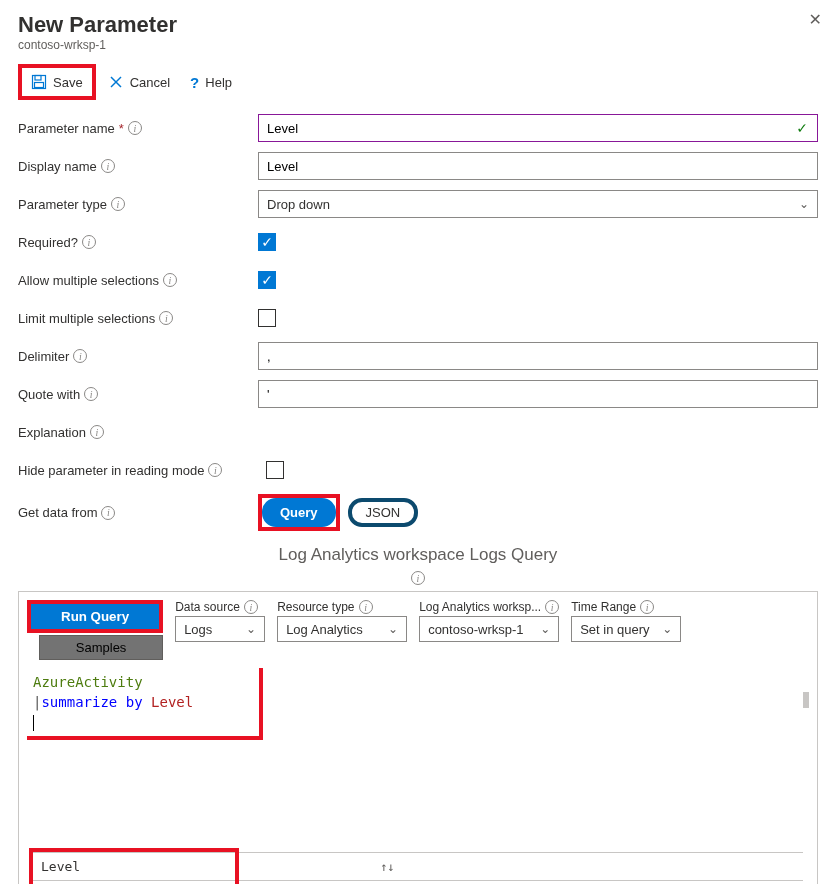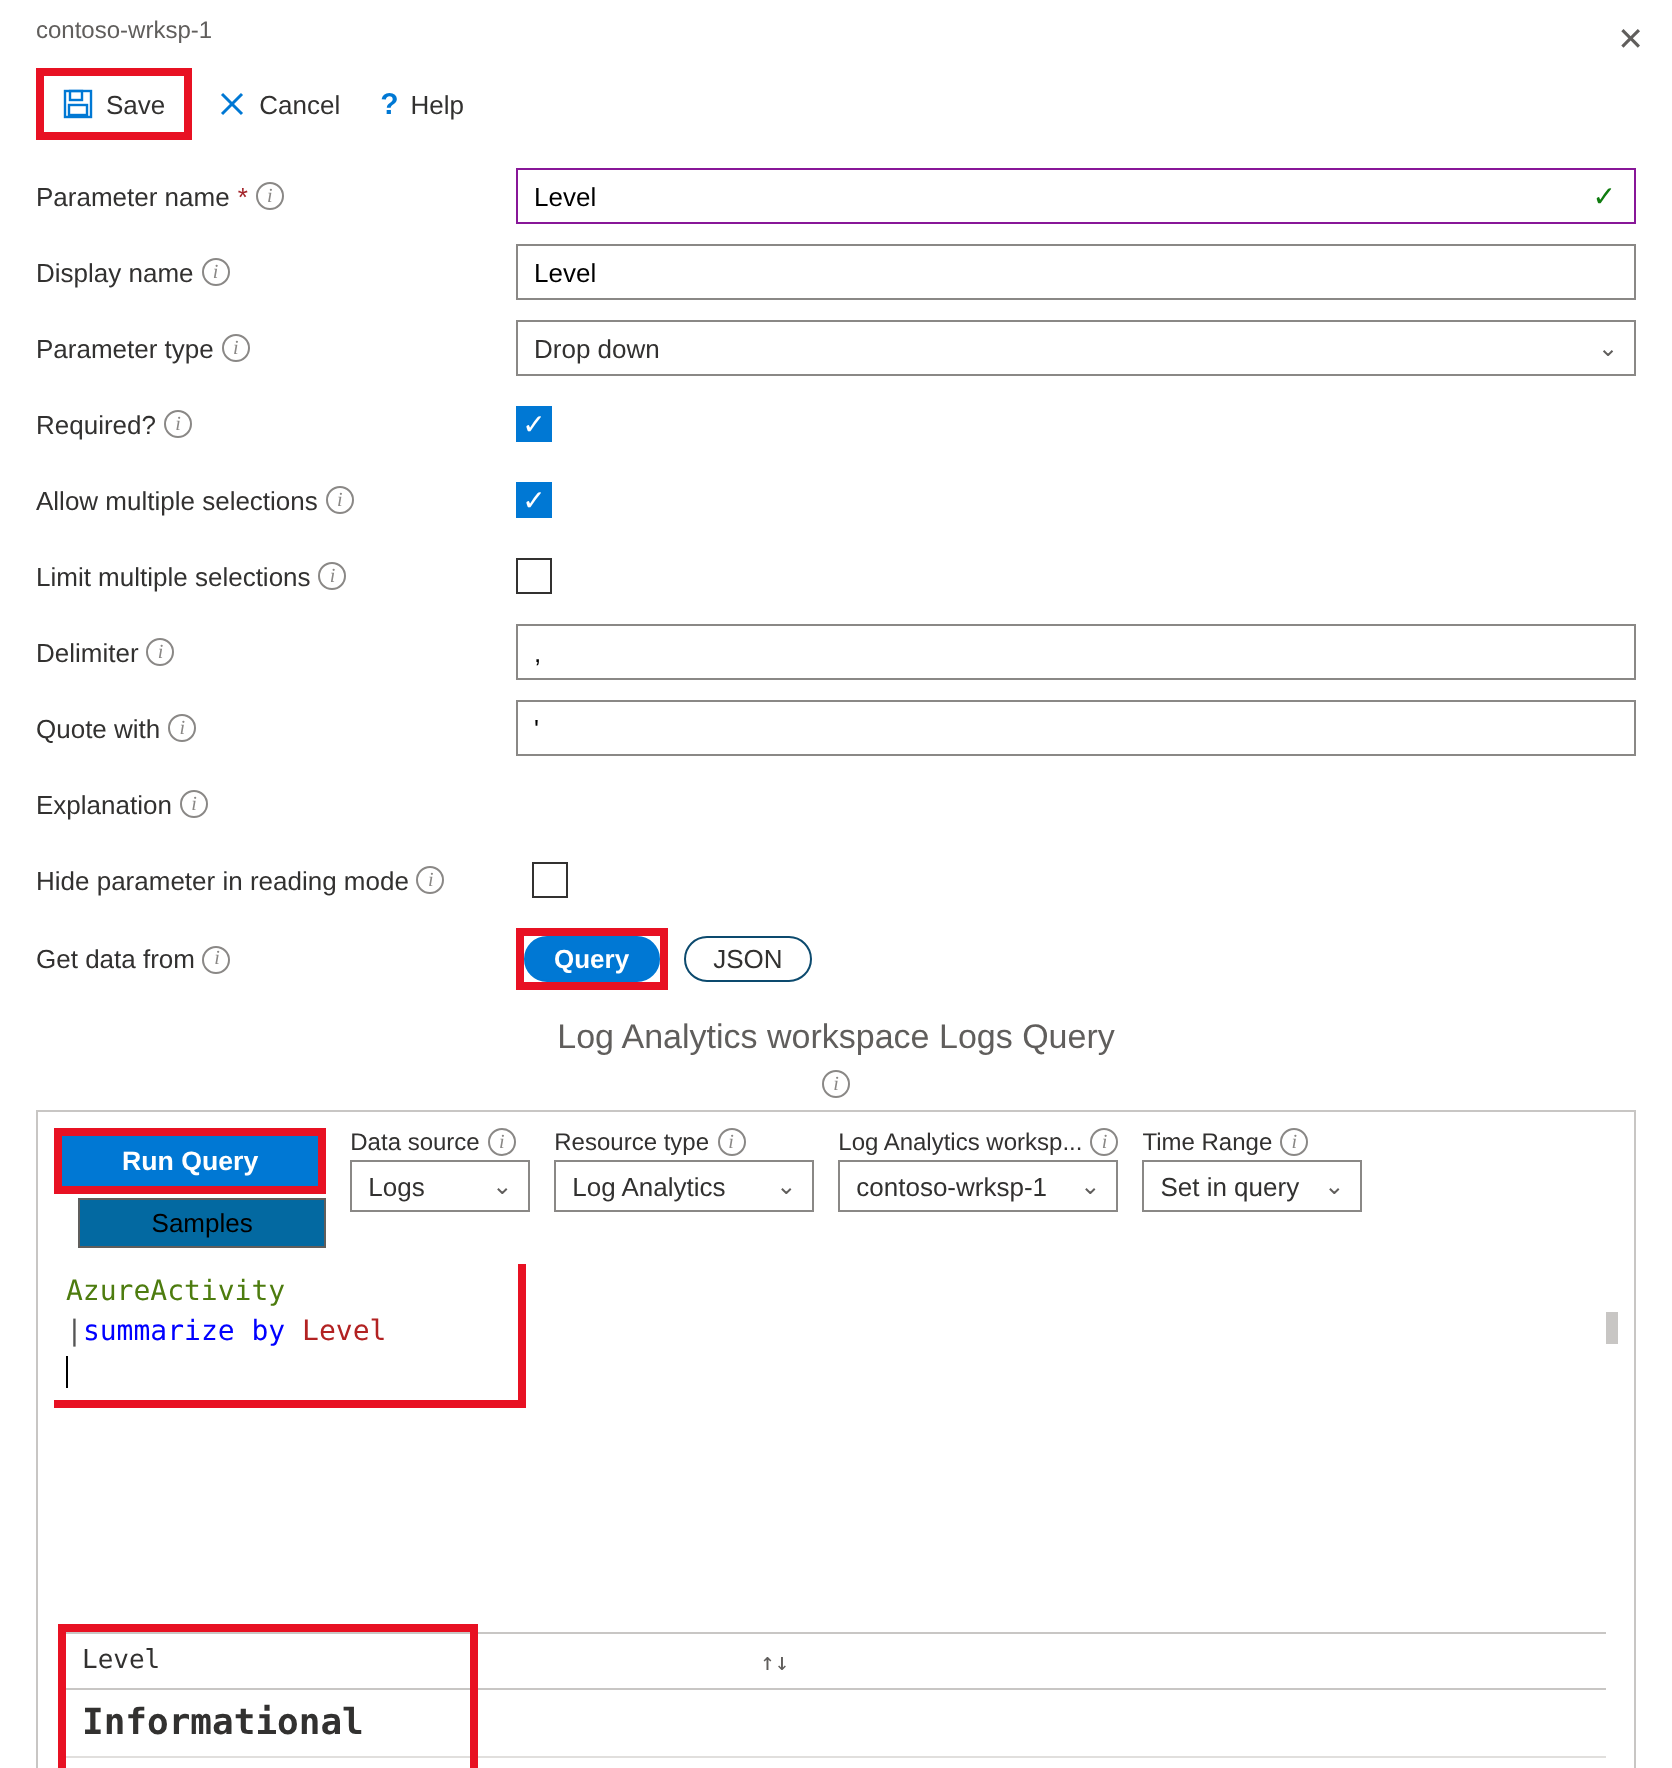--- a/index.html
+++ b/index.html
@@ -113,21 +113,21 @@
     align-items: center;
     justify-content: center;
   }
   .checkbox.checked {
     background: #0078d4;
     border-color: #0078d4;
     color: #fff;
     font-size: 14px;
   }
   .pill {
-    border: 1px solid #0c4a6e;
+    border: 4px solid #0c4a6e;
     border-radius: 14px;
     padding: 3px 14px;
     font-size: 13px;
     cursor: pointer;
   }
   .pill.active {
     background: #0078d4;
     border-color: #0078d4;
     color: #fff;
     font-weight: 600;
@@ -157,21 +157,21 @@
   .run-btn {
     background: #0078d4;
     color: #fff;
     font-weight: 600;
     padding: 5px 30px;
     border: none;
     cursor:pointer;
   }
   .samples-btn {
     border: 1px solid #605e5c;
-    background:#0369a1;
+    background:#737373;
     padding: 4px 12px;
     font-size:13px;
     cursor:pointer;
     margin-left:12px;
   }
   .mini-col { display:flex; flex-direction:column; gap:2px; }
   .mini-label { font-size:12px; color:#323130; display:flex; gap:4px; align-items:center;}
   .mini-select {
     display:flex; align-items:center; justify-content:space-between;
     border:1px solid #8a8886; height:26px; padding:0 8px; min-width:90px;
@@ -229,20 +229,21 @@
     width:6px; height:16px;
     background:#c8c6c4;
   }
 </style>
 </head>
 <body>
 
 <div class="panel">
   <div class="close-x">✕</div>
 
+  <h1 class="title">New Parameter</h1>
   <div class="subtitle">contoso-wrksp-1</div>
 
   <div class="toolbar">
     <div class="hl-red" style="padding:1px;">
       <div class="btn">
         <span class="icon">
           <svg width="16" height="16" viewBox="0 0 16 16">
               <rect x="1.5" y="1.5" width="13" height="13" fill="none" stroke="#0078d4" stroke-width="1.2"></rect>
               <rect x="4" y="1.5" width="6" height="4.5" fill="none" stroke="#0078d4" stroke-width="1.2"></rect>
               <rect x="3.5" y="8.5" width="9" height="5" fill="none" stroke="#0078d4" stroke-width="1.2"></rect>

